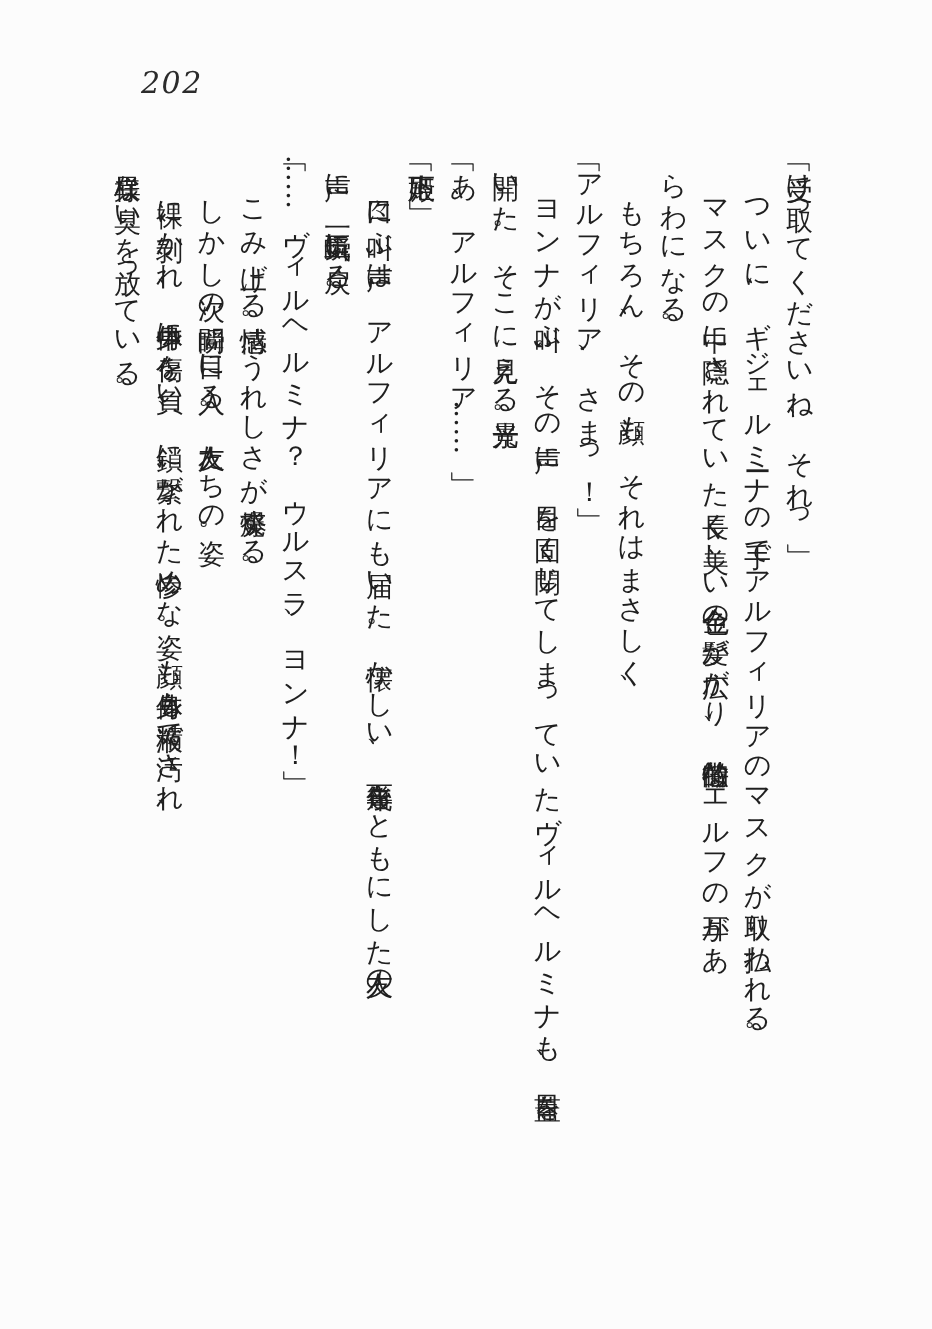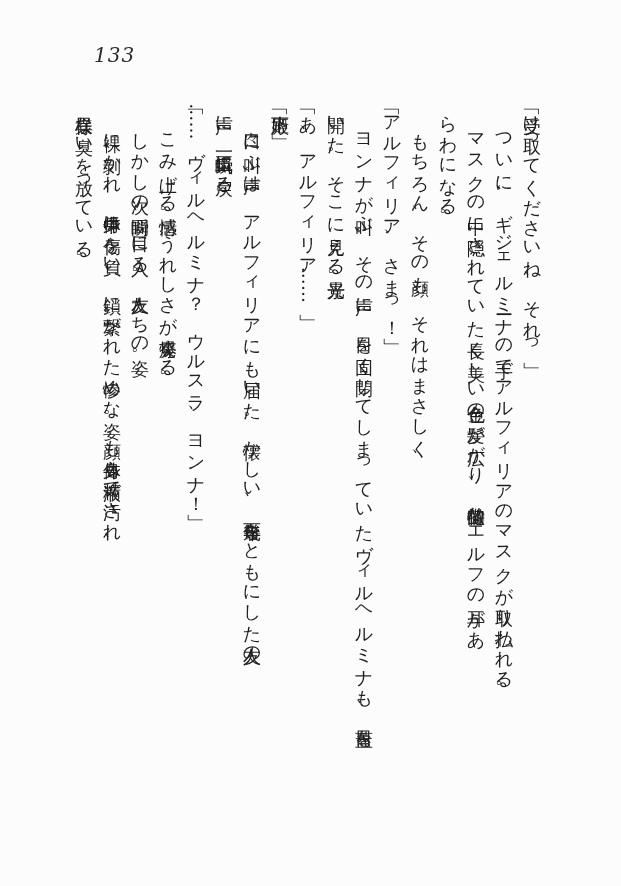--- a/index.html
+++ b/index.html
@@ -40,21 +40,21 @@
     letter-spacing: 0.2px;
     white-space: nowrap;
   }
   .text-block p.indent {
     text-indent: 18px;
   }
 </style>
 </head>
 <body>
 
-<div class="page-number">133</div>
+<div class="page-number">202</div>
 
 <div class="text-block">
   <p>「受け取ってくださいね、それっ」</p>
   <p class="indent">ついに、ギジェルミーナの手でアルフィリアのマスクが取り払われる。</p>
   <p class="indent">マスクの中に隠されていた長く美しい金色の髪が広がり、特徴的なエルフの耳があ</p>
   <p>らわになる。</p>
   <p class="indent">もちろん、その顔も。それはまさしく、</p>
   <p>「アルフィリア、さまっ！」</p>
   <p class="indent">ヨンナが叫ぶ。その声に、目を固く閉じてしまっていたヴィルヘルミナも、目蓋を</p>
   <p>開いた。そこに見える光景。</p>

